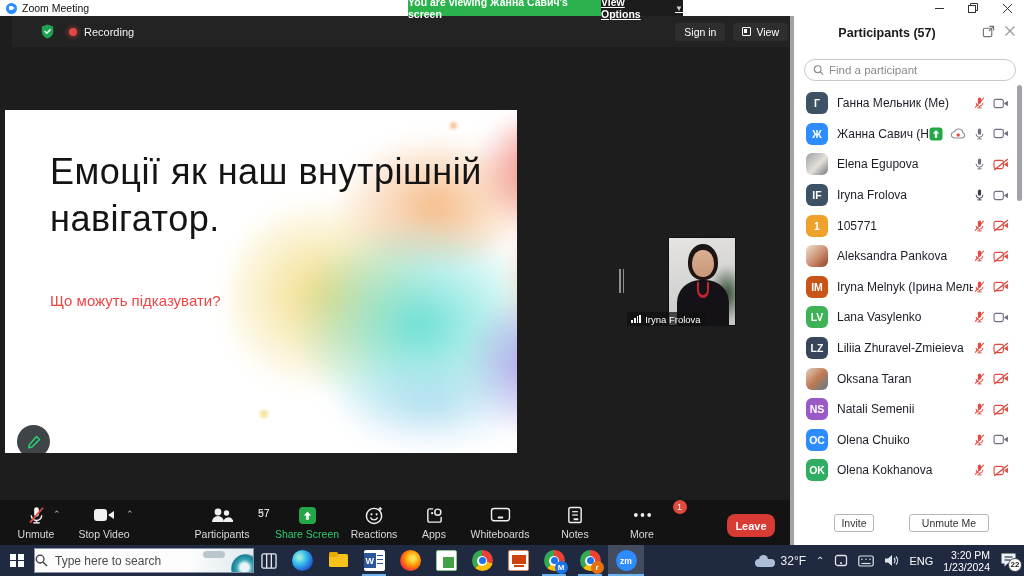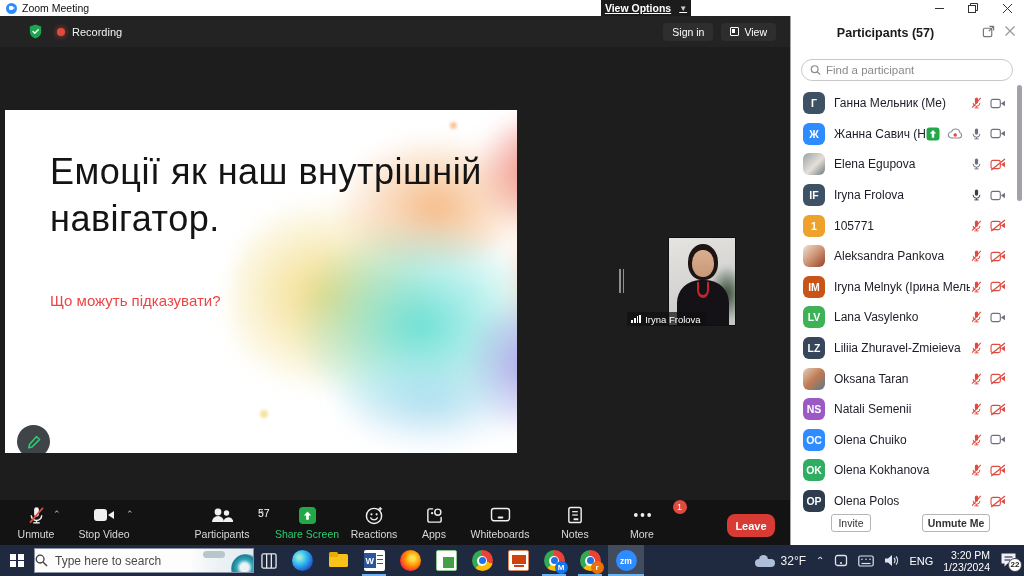--- a/index.html
+++ b/index.html
@@ -7,28 +7,28 @@
   body { font-family:"Liberation Sans", sans-serif; }
   #screen { position:relative; width:1024px; height:576px; background:#1d1d1d; overflow:hidden; }
 
   
   .titlebar { position:absolute; left:0; top:0; width:1024px; height:16px; background:#fff; display:flex; align-items:center; z-index:30; }
   .zoom-logo { width:11px; height:11px; border-radius:50%; background:#2d8cff; margin:0 5px 0 6px; position:relative; flex:none; }
   .zoom-logo::after { content:""; position:absolute; left:2.5px; top:3.5px; width:4px; height:4px; background:#fff; border-radius:1px; }
   .zoom-logo::before { content:""; position:absolute; left:6.5px; top:4px; border-left:2.5px solid #fff; border-top:1.5px solid transparent; border-bottom:1.5px solid transparent; }
   .app-title { font-size:10.5px; color:#111; }
   .view-banner { position:absolute; left:408px; top:0; width:193px; height:16px; background:#2bb24c; color:#fff; font-size:10.5px; font-weight:bold; display:flex; align-items:center; justify-content:center; }
-  .view-options { position:absolute; left:601px; top:0; width:90px; height:16px; background:#1c1c1c; color:#fff; font-size:10.5px; font-weight:bold; display:flex; align-items:center; justify-content:center; gap:8px; cursor:pointer;text-decoration:underline; }
+  .view-options { position:absolute; left:601px; top:0; width:82px; height:16px; background:#1c1c1c; color:#fff; font-size:10.5px; font-weight:bold; display:flex; align-items:center; justify-content:center; gap:8px; cursor:pointer;text-decoration:underline; }
   .view-options .chev { font-size:8px; color:#ccc; }
   .win-controls { position:absolute; right:0; top:0; height:16px; display:flex; }
   .win-btn { width:34px; height:16px; display:flex; align-items:center; justify-content:center; color:#333; font-size:10px; cursor:pointer; }
   .win-btn svg { display:block; }
 
   
-  .meetbar { position:absolute; left:0; top:16px; width:790px; height:31px; background:#232323; display:flex; align-items:center; z-index:20; }
+  .meetbar { position:absolute; left:12px; top:16px; width:790px; height:31px; background:#232323; display:flex; align-items:center; z-index:20; }
   .shield { width:17px; height:17px; margin-left:27px; flex:none; }
   .rec-dot { width:8px; height:8px; border-radius:50%; background:#e04a3f; box-shadow:0 0 4px 2px rgba(224,74,63,.35); margin-left:13px; flex:none; }
   .rec-label { color:#f2f2f2; font-size:11px; margin-left:7px; }
   .meetbar-right { position:absolute; right:14px; top:0; height:31px; display:flex; align-items:center; gap:8px; }
   .pill-btn { background:#2e2e2e; border:none; color:#fff; font-size:10.5px; height:18px; padding:0 9px; border-radius:4px; display:flex; align-items:center; gap:5px; cursor:pointer; }
   .view-grid-icon { display:inline-block; width:9px; height:9px; border:1.5px solid #fff; border-radius:1px; position:relative; }
   .view-grid-icon::after { content:""; position:absolute; left:1px; top:1px; width:3px; height:4px; background:#fff; }
 
   
   .stage { position:absolute; left:0; top:47px; width:790px; height:453px; background:#1d1d1d; }
@@ -65,42 +65,42 @@
   .tb-btn .ic { height:22px; display:flex; align-items:center; justify-content:center; position:relative; }
   .tb-btn .lbl { font-size:10.5px; color:#d9d9d9; margin-top:2px; white-space:nowrap; }
   .tb-chev { position:absolute; top:9px; color:#bdbdbd; font-size:9px; cursor:pointer; }
   .count-57 { color:#fff; font-size:10.5px; position:absolute; left:48px; top:3px; }
   .badge-1 { position:absolute; left:40px; top:-4px; min-width:14px; height:14px; border-radius:7px; background:#e04a3f; color:#fff; font-size:9px; display:flex; align-items:center; justify-content:center; padding:0 3px; }
   .share-ic { width:17px; height:17px; background:#23a847; border-radius:4px; display:flex; align-items:center; justify-content:center; }
   .lbl-green { color:#2ecc71 !important; }
   .leave-btn { position:absolute; left:727px; top:14px; width:48px; height:23px; background:#d83a34; border:none; border-radius:8px; color:#fff; font-size:11px; font-weight:bold; cursor:pointer; }
 
   
-  .panel { position:absolute; left:790px; top:16px; width:234px; height:529px; background:#fff; border-left:1px solid #a3a3a3; z-index:25; }
+  .panel { position:absolute; left:790px; top:16px; width:234px; height:529px; background:#fff; border-left:4px solid #a3a3a3; z-index:25; }
   .panel-header { position:absolute; left:0; top:0; width:100%; height:34px; display:flex; align-items:center; }
   .panel-title { position:absolute; left:0; right:44px; text-align:center; font-size:12.5px; font-weight:bold; color:#1a1a1a; }
   .panel-hicons { position:absolute; right:8px; top:9px; display:flex; gap:9px; }
   .panel-hicons span { cursor:pointer; display:flex; }
   .search-box { position:absolute; left:10px; top:43px; width:212px; height:22px; border:1px solid #c9c9c9; border-radius:11px; display:flex; align-items:center; padding:0 8px; gap:5px; background:#fff; }
   .search-box input { border:none; outline:none; font-size:11.5px; color:#333; width:100%; font-family:"Liberation Sans",sans-serif; background:transparent; }
   .search-box input::placeholder { color:#8a8a8a; }
   .plist { position:absolute; left:0; top:72px; width:228px; height:424px; overflow:hidden; }
   .p-row { position:relative; height:30.6px; display:flex; align-items:center; padding-left:12px; cursor:pointer; }
   .p-avatar { width:22px; height:22px; border-radius:6px; flex:none; display:flex; align-items:center; justify-content:center; color:#fff; font-size:10.5px; font-weight:bold; overflow:hidden; }
   .p-name { font-size:12px; color:#1d1d28; margin-left:9px; white-space:nowrap; overflow:hidden; flex:1; }
   .p-icons { display:flex; align-items:center; gap:7px; padding-right:13px; flex:none; }
   .photo-elena { background:linear-gradient(135deg,#9aa0a6 0%,#e4e0d8 55%,#70757c 100%); }
   .photo-aleksandra { background:linear-gradient(135deg,#f0e2d2 0%,#c98b6b 55%,#93402e 100%); }
   .photo-oksana { background:linear-gradient(135deg,#e0d0c0 0%,#bf7a52 50%,#5a7a8a 100%); }
   .scrollbar { position:absolute; right:2px; top:69px; width:5px; height:430px; }
   .scroll-thumb { position:absolute; left:0; top:0; width:5px; height:116px; background:#a2a2aa; border-radius:3px; cursor:pointer; }
   .panel-footer { position:absolute; left:0; bottom:9px; width:100%; height:22px; }
   .pf-btn { position:absolute; height:18px; border:1px solid #b5b5b5; border-radius:3px; background:#fff; font-size:10.5px; color:#333; cursor:pointer; font-family:"Liberation Sans",sans-serif; }
   .invite-btn { left:40px; width:40px; }
-  .unmuteme-btn { left:131px; width:68px;font-weight:bold; }
+  .unmuteme-btn { left:115px; width:80px; }
 
   
   .taskbar { position:absolute; left:0; top:545px; width:1024px; height:31px; background:#1f2940; display:flex; align-items:center; z-index:40; }
   .start-btn { width:34px; height:31px; display:flex; align-items:center; justify-content:center; cursor:pointer; }
   .win-logo { width:14px; height:14px; display:grid; grid-template-columns:6.4px 6.4px; grid-template-rows:6.4px 6.4px; gap:1.2px; }
   .win-logo i { background:#fdfdfd; display:block; }
   .tb-search { width:220px; height:25px; background:#fdfdfd; border:1px solid #8a93a5; display:flex; align-items:center; gap:7px; padding-left:0; position:relative; overflow:hidden; cursor:text; }
   .tb-search .ph { font-size:12px; color:#4a4a4a; white-space:nowrap; }
   .search-art { position:absolute; right:0; top:0; width:62px; height:25px; background:linear-gradient(100deg, rgba(253,253,253,0) 0%, #eef3f5 40%, #dfeaee 100%); }
   .search-art .swirl { position:absolute; right:-8px; bottom:-10px; width:30px; height:30px; border-radius:50%; background:radial-gradient(circle at 45% 45%, #e8f4f6 18%, #37a7b8 34%, #1b7f95 52%, #e8f0ee 68%); }
@@ -144,20 +144,23 @@
   .ac-badge { position:absolute; right:-2px; bottom:-2px; width:14px; height:14px; border-radius:50%; background:#fff; color:#1a1a1a; font-size:8px; font-weight:bold; display:flex; align-items:center; justify-content:center; border:1px solid #444; }
 </style>
 </head>
 <body>
 
 <div id="screen">
 
   <div class="titlebar">
     <span class="zoom-logo"></span>
     <span class="app-title">Zoom Meeting</span>
+    <div class="view-banner">
+      <span>You are viewing Жанна Савич's screen</span>
+    </div>
     <div class="view-options">
       <span>View Options</span>
       <span class="chev">▼</span>
     </div>
     <div class="win-controls">
       <div class="win-btn">
           <svg width="9" height="9" viewBox="0 0 9 9">
             <line x1="0" y1="4.5" x2="9" y2="4.5" stroke="#333" stroke-width="1"></line>
           </svg>
         </div>
@@ -595,38 +598,20 @@
               <line x1="5.4" y1="14" x2="10.6" y2="14" stroke="#e04a3f" stroke-width="1.2"></line>
               <line x1="2.6" y1="13.6" x2="13.2" y2="1.6" stroke="#e04a3f" stroke-width="1.3"></line>
             </svg>
             <svg width="16" height="13" viewBox="0 0 17 14">
               <rect x="1" y="2.6" width="10" height="8.8" rx="2" fill="none" stroke="#e04a3f" stroke-width="1.2"></rect>
               <path d="M11.6 7 L16 4 v6 z" fill="#e04a3f"></path>
               <line x1="1.2" y1="13" x2="16" y2="1" stroke="#e04a3f" stroke-width="1.3"></line>
             </svg>
           </div>
         </div>
-        <div class="p-row">
-          <div class="p-avatar" style="background: rgb(47, 60, 78);">OP</div>
-          <div class="p-name">Olena Polos</div>
-          <div class="p-icons">
-            <svg width="13" height="14" viewBox="0 0 16 16">
-              <rect x="6" y="1.2" width="4" height="7.6" rx="2" fill="#e04a3f"></rect>
-              <path d="M3.8 7.8a4.2 4.2 0 0 0 8.4 0" fill="none" stroke="#e04a3f" stroke-width="1.2"></path>
-              <line x1="8" y1="12" x2="8" y2="13.8" stroke="#e04a3f" stroke-width="1.2"></line>
-              <line x1="5.4" y1="14" x2="10.6" y2="14" stroke="#e04a3f" stroke-width="1.2"></line>
-              <line x1="2.6" y1="13.6" x2="13.2" y2="1.6" stroke="#e04a3f" stroke-width="1.3"></line>
-            </svg>
-            <svg width="16" height="13" viewBox="0 0 17 14">
-              <rect x="1" y="2.6" width="10" height="8.8" rx="2" fill="none" stroke="#e04a3f" stroke-width="1.2"></rect>
-              <path d="M11.6 7 L16 4 v6 z" fill="#e04a3f"></path>
-              <line x1="1.2" y1="13" x2="16" y2="1" stroke="#e04a3f" stroke-width="1.3"></line>
-            </svg>
-          </div>
-        </div>
       </div>
     <div class="scrollbar">
         <div class="scroll-thumb"></div>
       </div>
     <div class="panel-footer">
       <button class="pf-btn invite-btn">Invite</button>
       <button class="pf-btn unmuteme-btn">Unmute Me</button>
     </div>
   </div>
 

